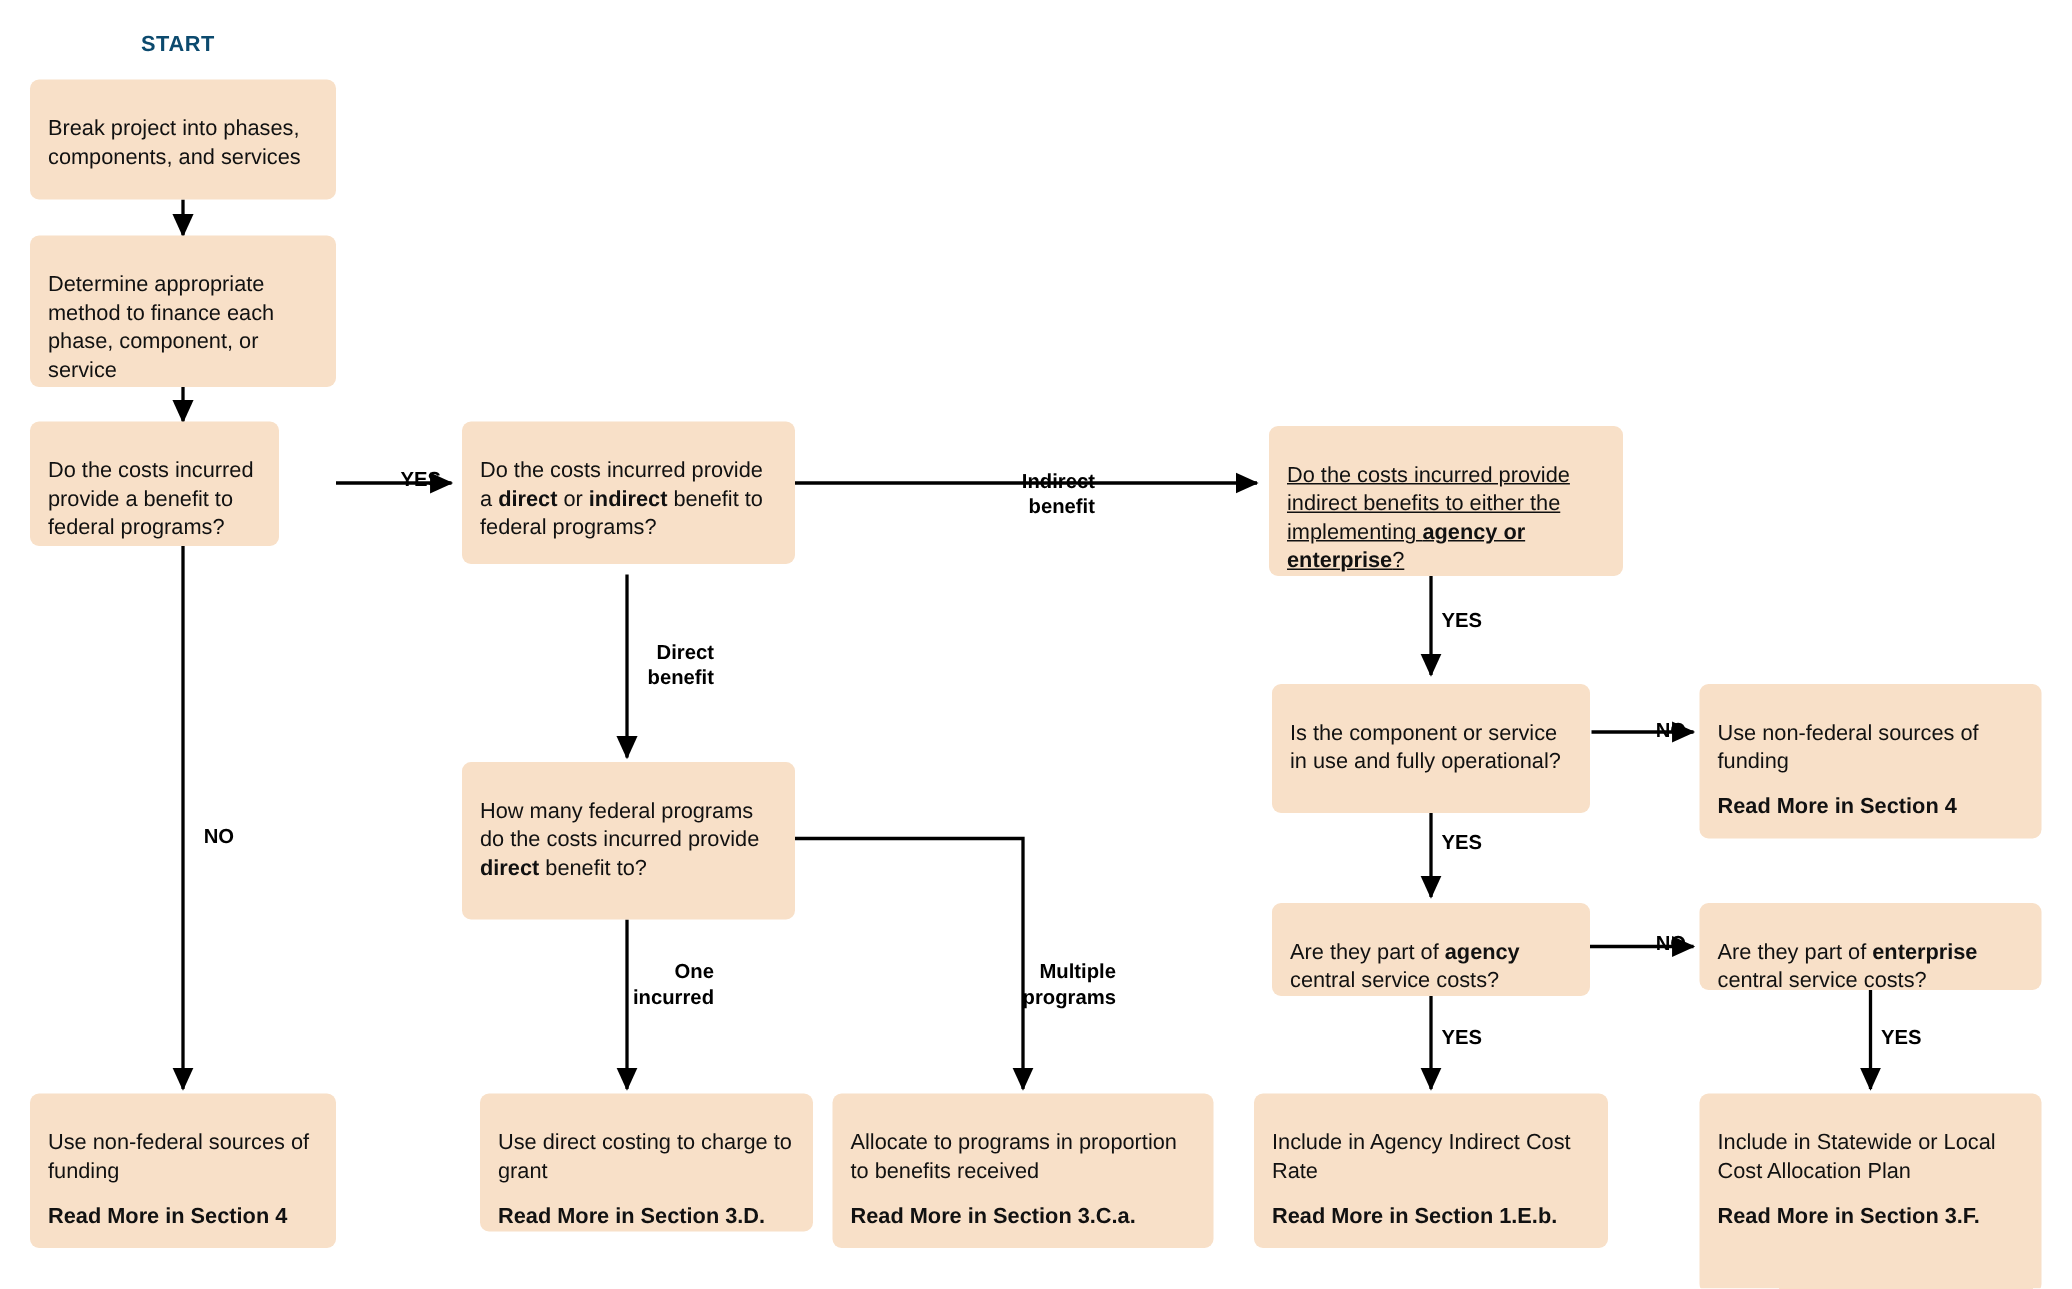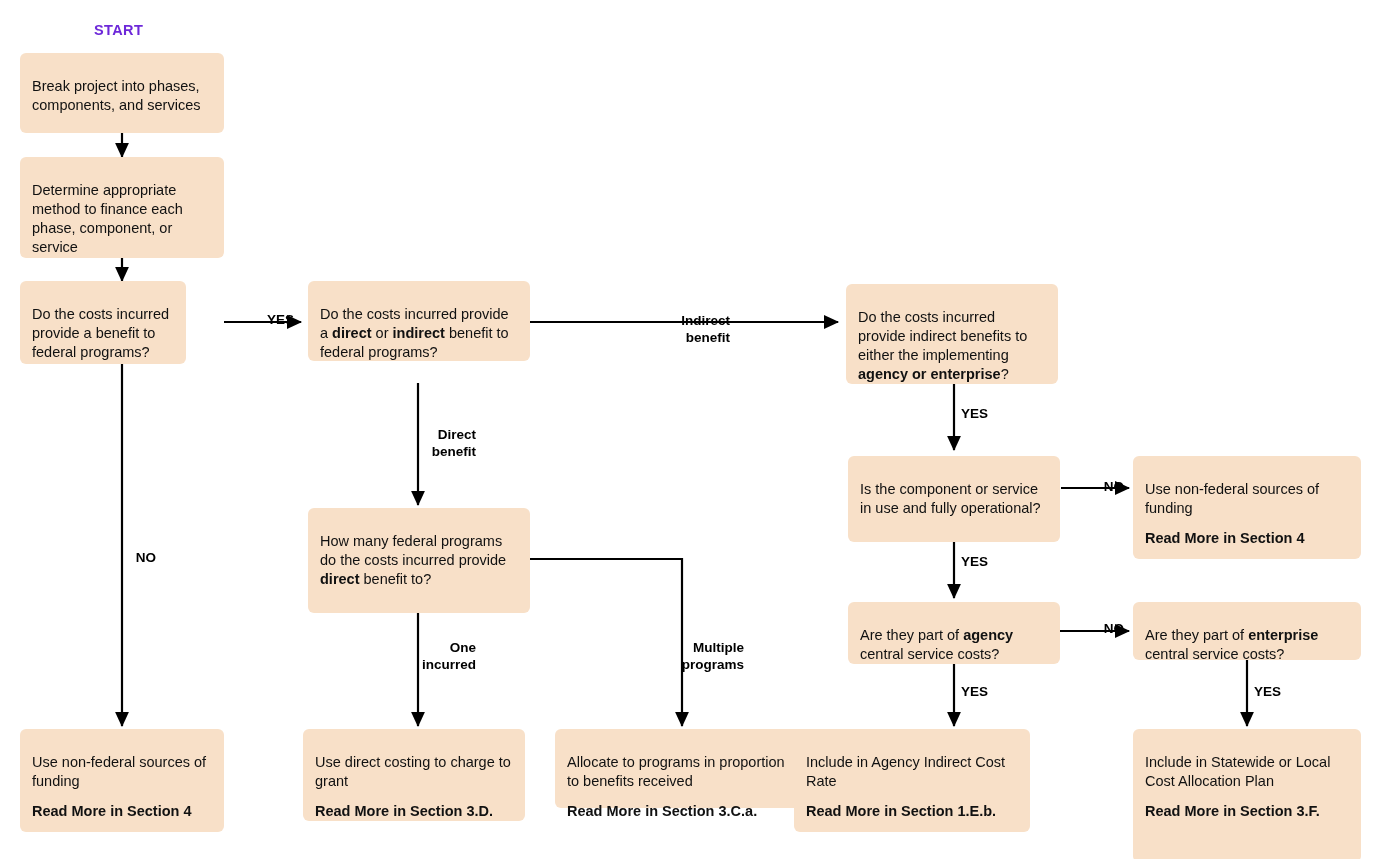--- a/index.html
+++ b/index.html
@@ -37,21 +37,21 @@
     color: #000000;
     line-height: 1.25;
     white-space: pre-line;
     text-align: right;
   }
   .start-label {
     position: absolute;
     font-size: 14.5px;
     font-weight: bold;
     letter-spacing: 0.4px;
-    color: #6d28d9;
+    color: #0c4a6e;
   }
   svg.arrows {
     position: absolute;
     left: 0; top: 0;
     width: 1381px;
     height: 859px;
     pointer-events: none;
   }
   b { font-weight: bold; }
 </style>
@@ -110,51 +110,51 @@
 
   <div class="node" style="left:20px; top:281px; width:166px; height:83px;">
     <span>Do the costs incurred provide a benefit to federal programs?</span>
   </div>
 
   <div class="node" style="left:20px; top:729px; width:204px; height:103px;">
     <span>Use non-federal sources of funding</span>
     <span class="sec">Read More in Section 4</span>
   </div>
 
-  <div class="node" style="left:308px; top:281px; width:222px; height:80px;">
+  <div class="node" style="left:308px; top:281px; width:222px; height:95px;">
     <span>Do the costs incurred provide a <b>direct</b> or <b>indirect</b> benefit to federal programs?</span>
   </div>
 
   <div class="node" style="left:308px; top:508px; width:222px; height:105px;">
     <span>How many federal programs do the costs incurred provide <b>direct</b> benefit to?</span>
   </div>
 
-  <div class="node" style="left:303px; top:729px; width:222px; height:92px;">
+  <div class="node" style="left:320px; top:729px; width:222px; height:92px;">
     <span>Use direct costing to charge to grant</span>
     <span class="sec">Read More in Section 3.D.</span>
   </div>
 
-  <div class="node" style="left:555px; top:729px; width:254px; height:79px;">
+  <div class="node" style="left:555px; top:729px; width:254px; height:103px;">
     <span>Allocate to programs in proportion to benefits received</span>
     <span class="sec">Read More in Section 3.C.a.</span>
   </div>
 
-  <div class="node" style="left:846px; top:284px; width:212px; height:100px;">
+  <div class="node" style="left:846px; top:284px; width:236px; height:100px;text-decoration:underline;">
     <span>Do the costs incurred provide indirect benefits to either the implementing <b>agency or enterprise</b>?</span>
   </div>
 
   <div class="node" style="left:848px; top:456px; width:212px; height:86px;">
     <span>Is the component or service in use and fully operational?</span>
   </div>
 
   <div class="node" style="left:848px; top:602px; width:212px; height:62px;">
     <span>Are they part of <b>agency</b> central service costs?</span>
   </div>
 
-  <div class="node" style="left:794px; top:729px; width:236px; height:103px;">
+  <div class="node" style="left:836px; top:729px; width:236px; height:103px;">
     <span>Include in Agency Indirect Cost Rate</span>
     <span class="sec">Read More in Section 1.E.b.</span>
   </div>
 
   <div class="node" style="left:1133px; top:456px; width:228px; height:103px;">
     <span>Use non-federal sources of funding</span>
     <span class="sec">Read More in Section 4</span>
   </div>
 
   <div class="node" style="left:1133px; top:602px; width:228px; height:58px;">

